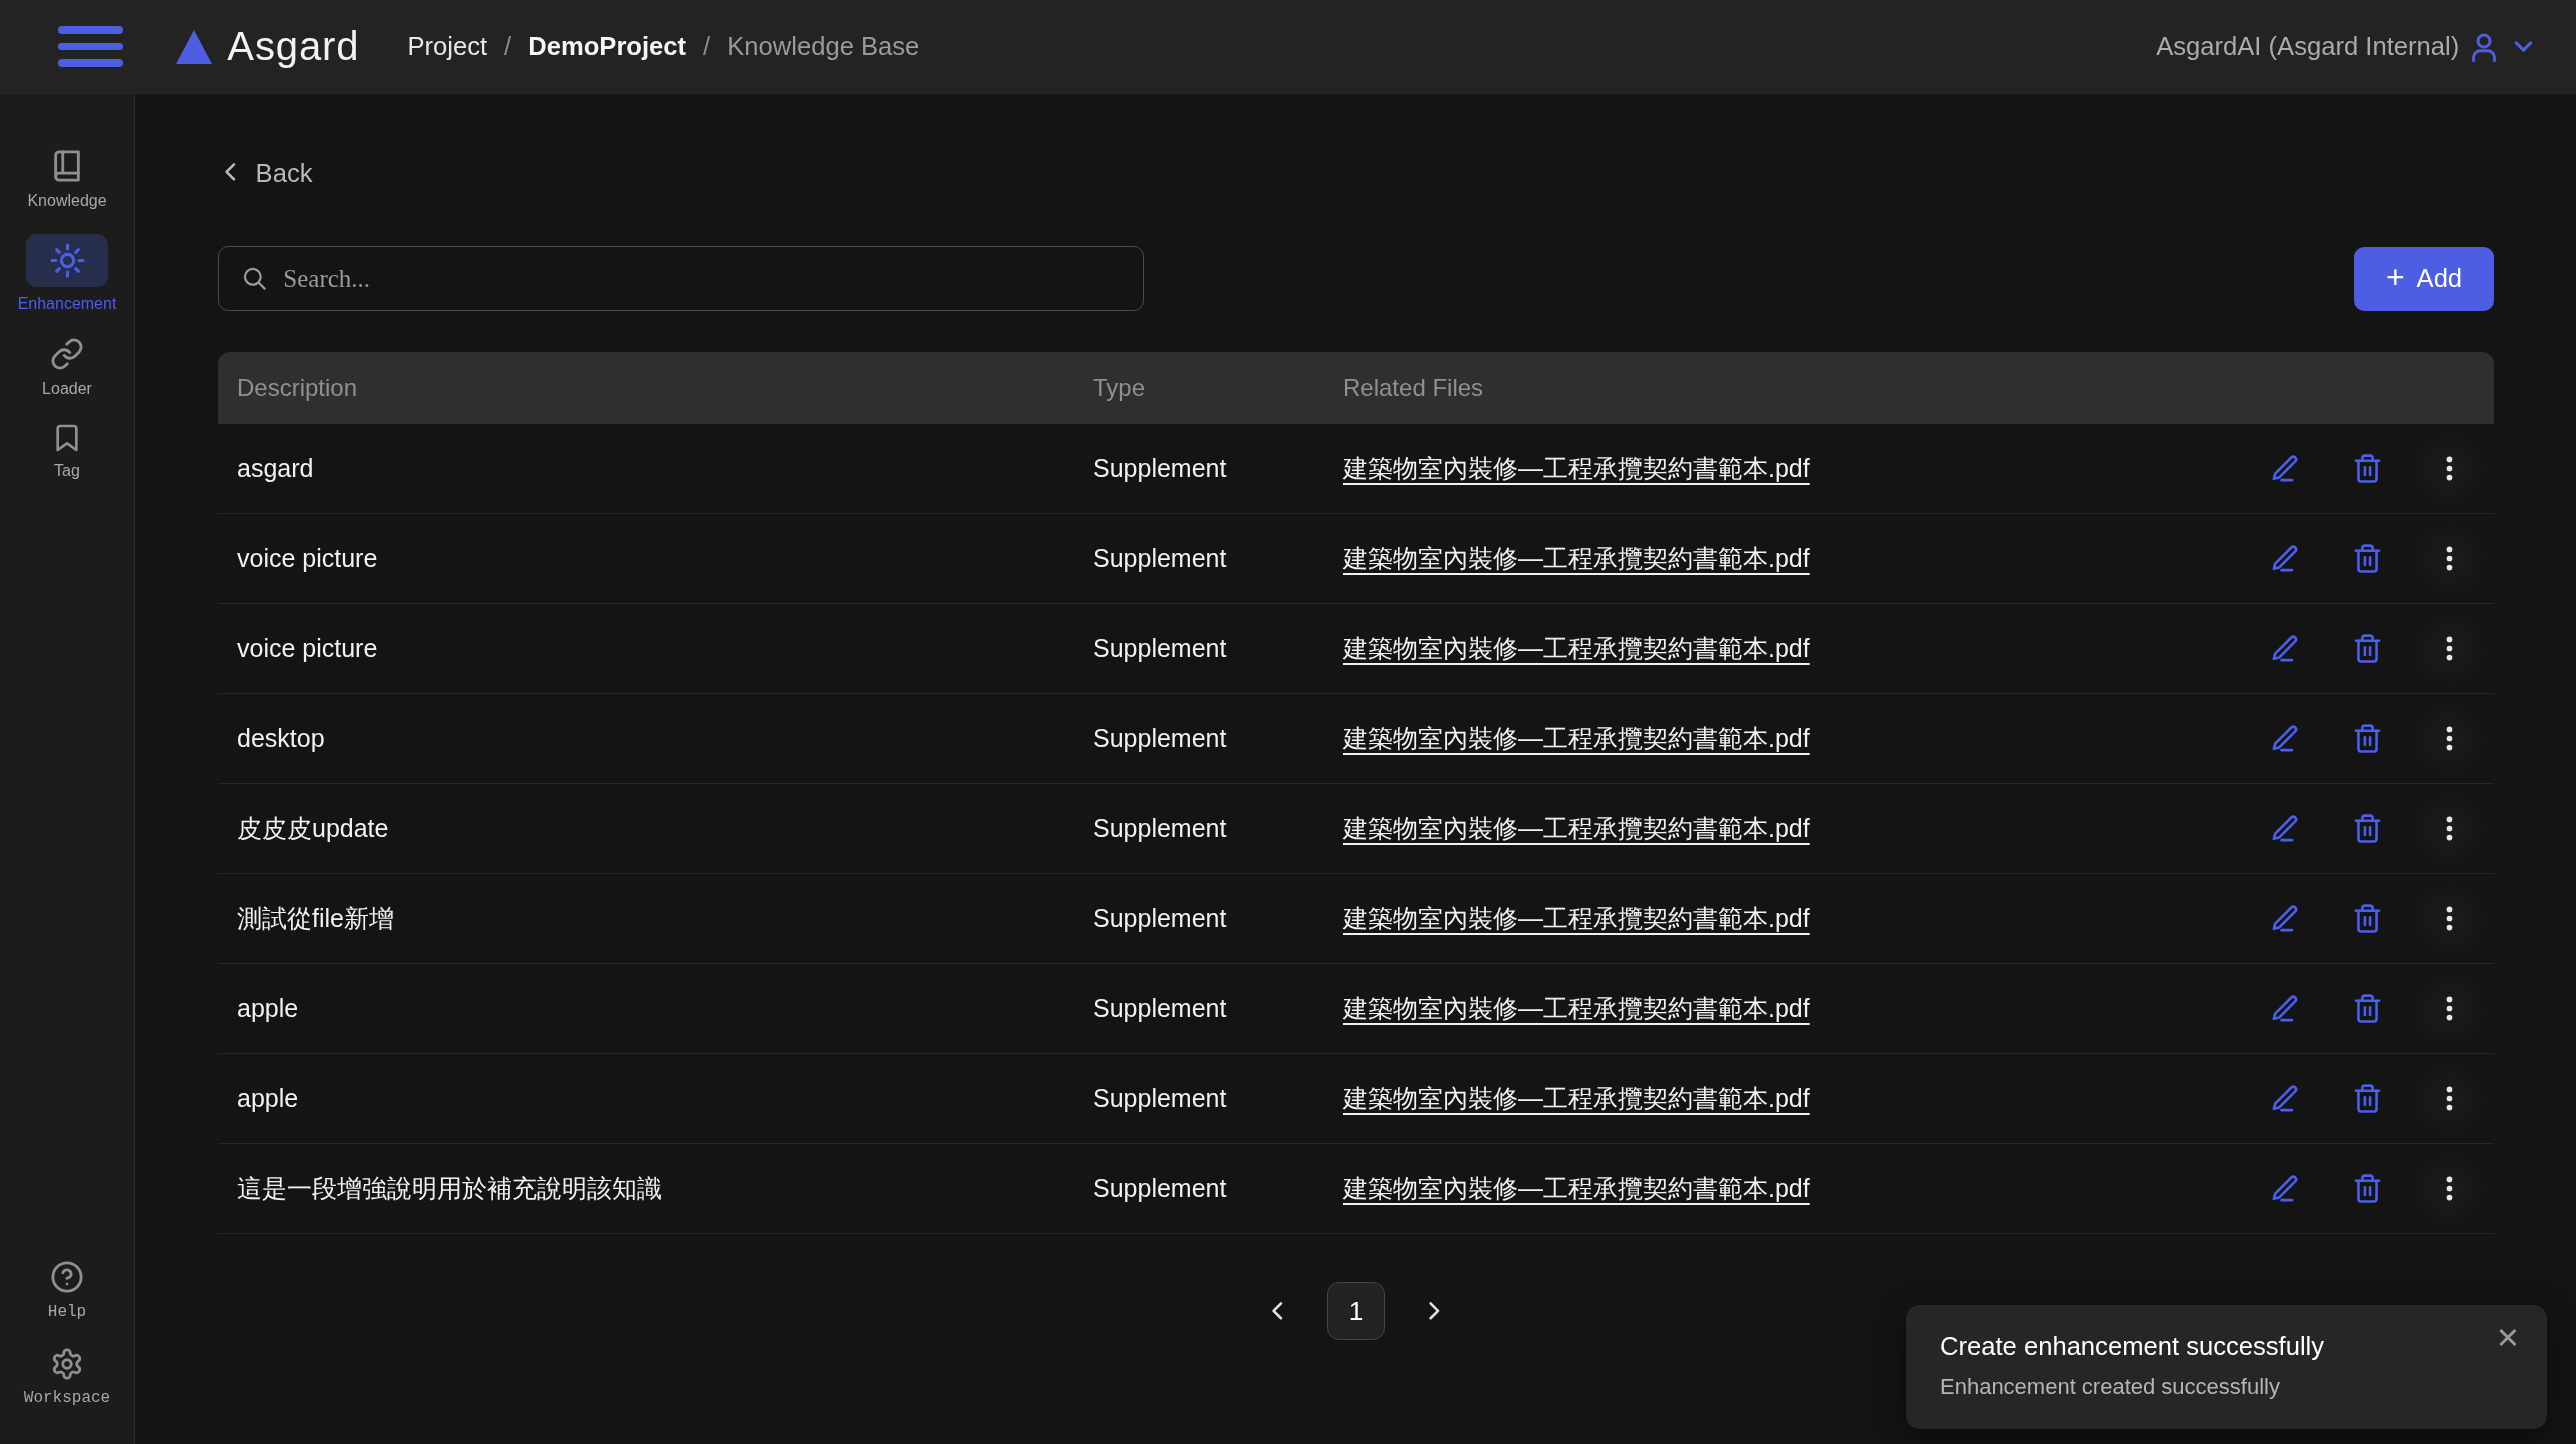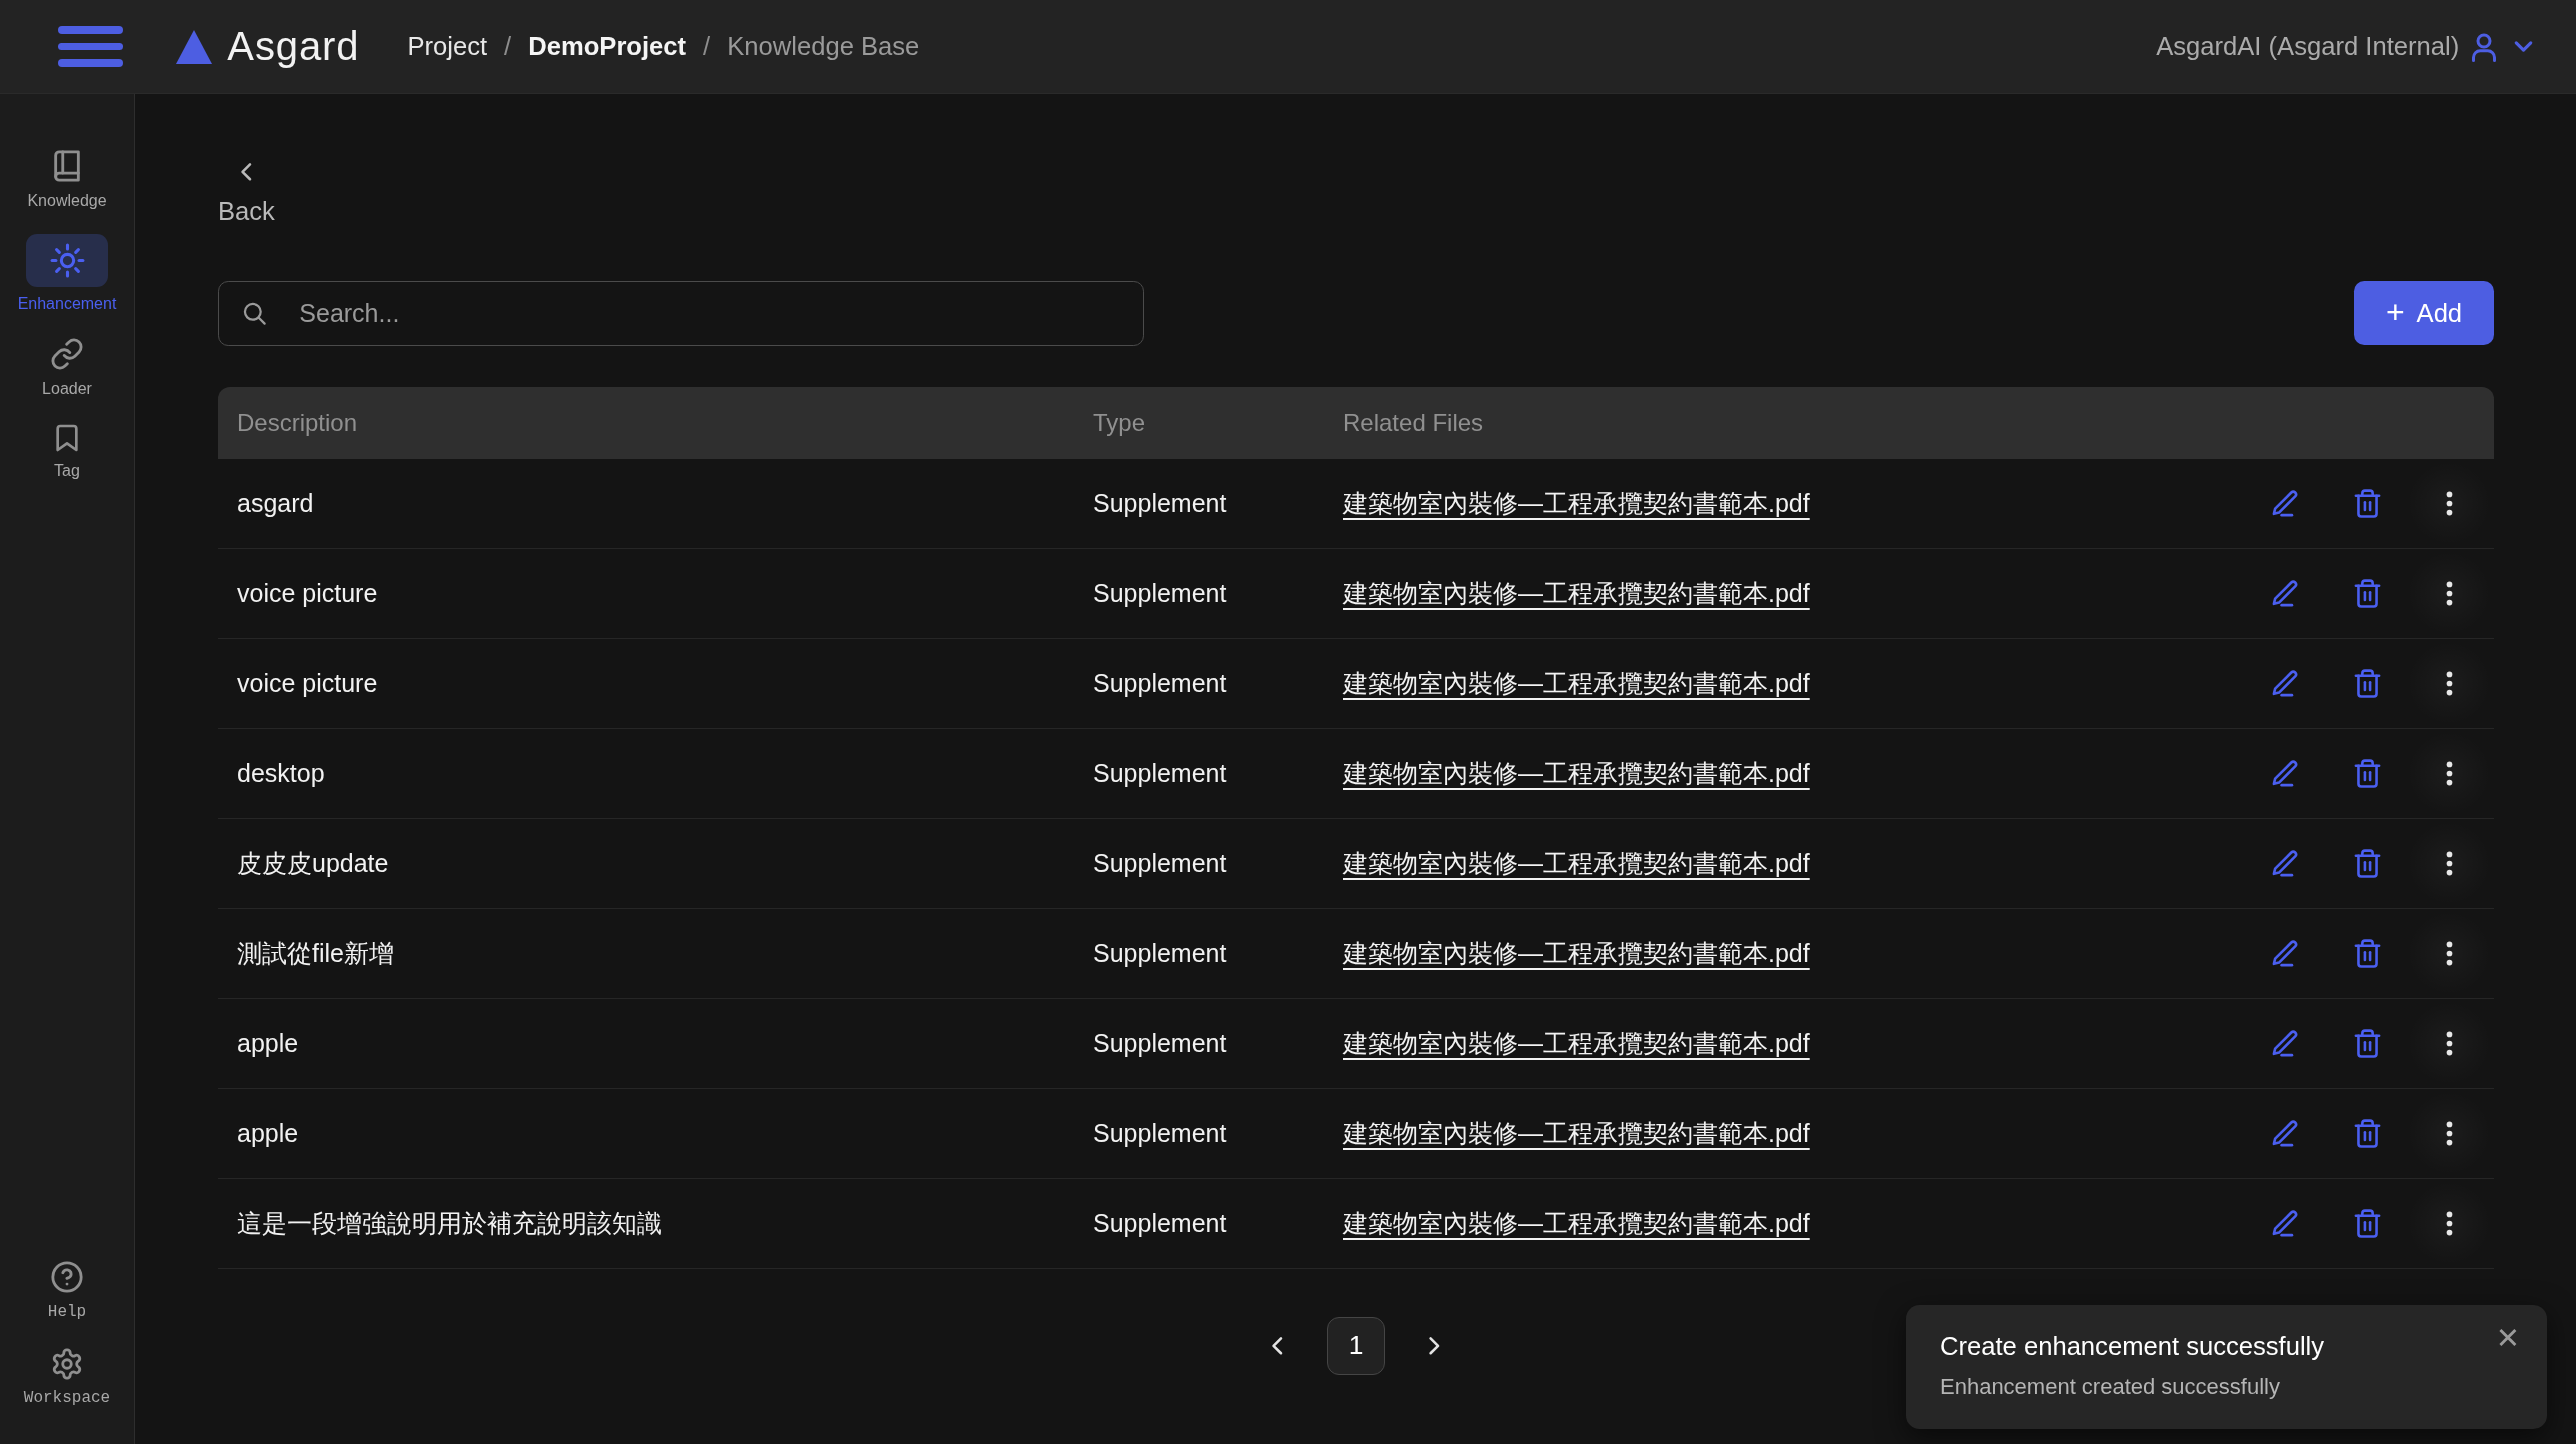--- a/index.html
+++ b/index.html
@@ -40,27 +40,27 @@
   .side-item.active .side-label { color:var(--accent-bright); }
   .pill { width:82px; height:53px; border-radius:11px; background:#272e4b;
     display:flex; align-items:center; justify-content:center; }
   .side-bottom { margin-top:auto; display:flex; flex-direction:column; align-items:center; width:100%;font-family:Liberation Mono, monospace; }
   .side-bottom .side-item { margin-bottom:0; }
   .side-bottom .side-item + .side-item { margin-top:25.6px; }
 
   
   .main { position:absolute; left:135px; top:94px; right:0; bottom:0;
     padding:0 82px 0 83px; }
-  .back-row { margin-top:65px; display:inline-flex; align-items:center; gap:12px;
-    color:#b9b9b9; font-size:25.6px; cursor:pointer;flex-direction:column; }
+  .back-row { margin-top:65px; display:inline-flex; gap:12px;
+    color:#b9b9b9; font-size:25.6px; cursor:pointer; }
   .controls-row { margin-top:55px; display:flex; align-items:center; }
   .searchbox { width:926px; height:65px; border:1.7px solid #4b4b4b; border-radius:10.2px;
     display:flex; align-items:center; padding:0 22px; gap:15.3px; background:transparent; }
   .searchbox input { flex:1; background:transparent; border:none; outline:none;
-    color:#dcdcdc; font-size:25px; font-family:Liberation Sans, sans-serif;margin-left:16px; }
+    color:#dcdcdc; font-size:25px; font-family:Liberation Serif, serif; }
   .searchbox input::placeholder { color:#9a9a9a; }
   .add-btn { margin-left:auto; width:140px; height:64px; border-radius:10.2px;
     background:var(--accent); color:#fff; display:flex; align-items:center;
     justify-content:center; gap:12px; font-size:25.6px; cursor:pointer; border:none; }
   .add-plus { font-size:32px; line-height:1; font-weight:400; margin-top:-2.6px; }
 
   
   .table { margin-top:41px; width:2276px; }
   .t-head { display:grid; grid-template-columns:856px 250px 901px 1fr;
     height:72px; background:#2f2f2f; border-radius:12px 12px 0 0;

